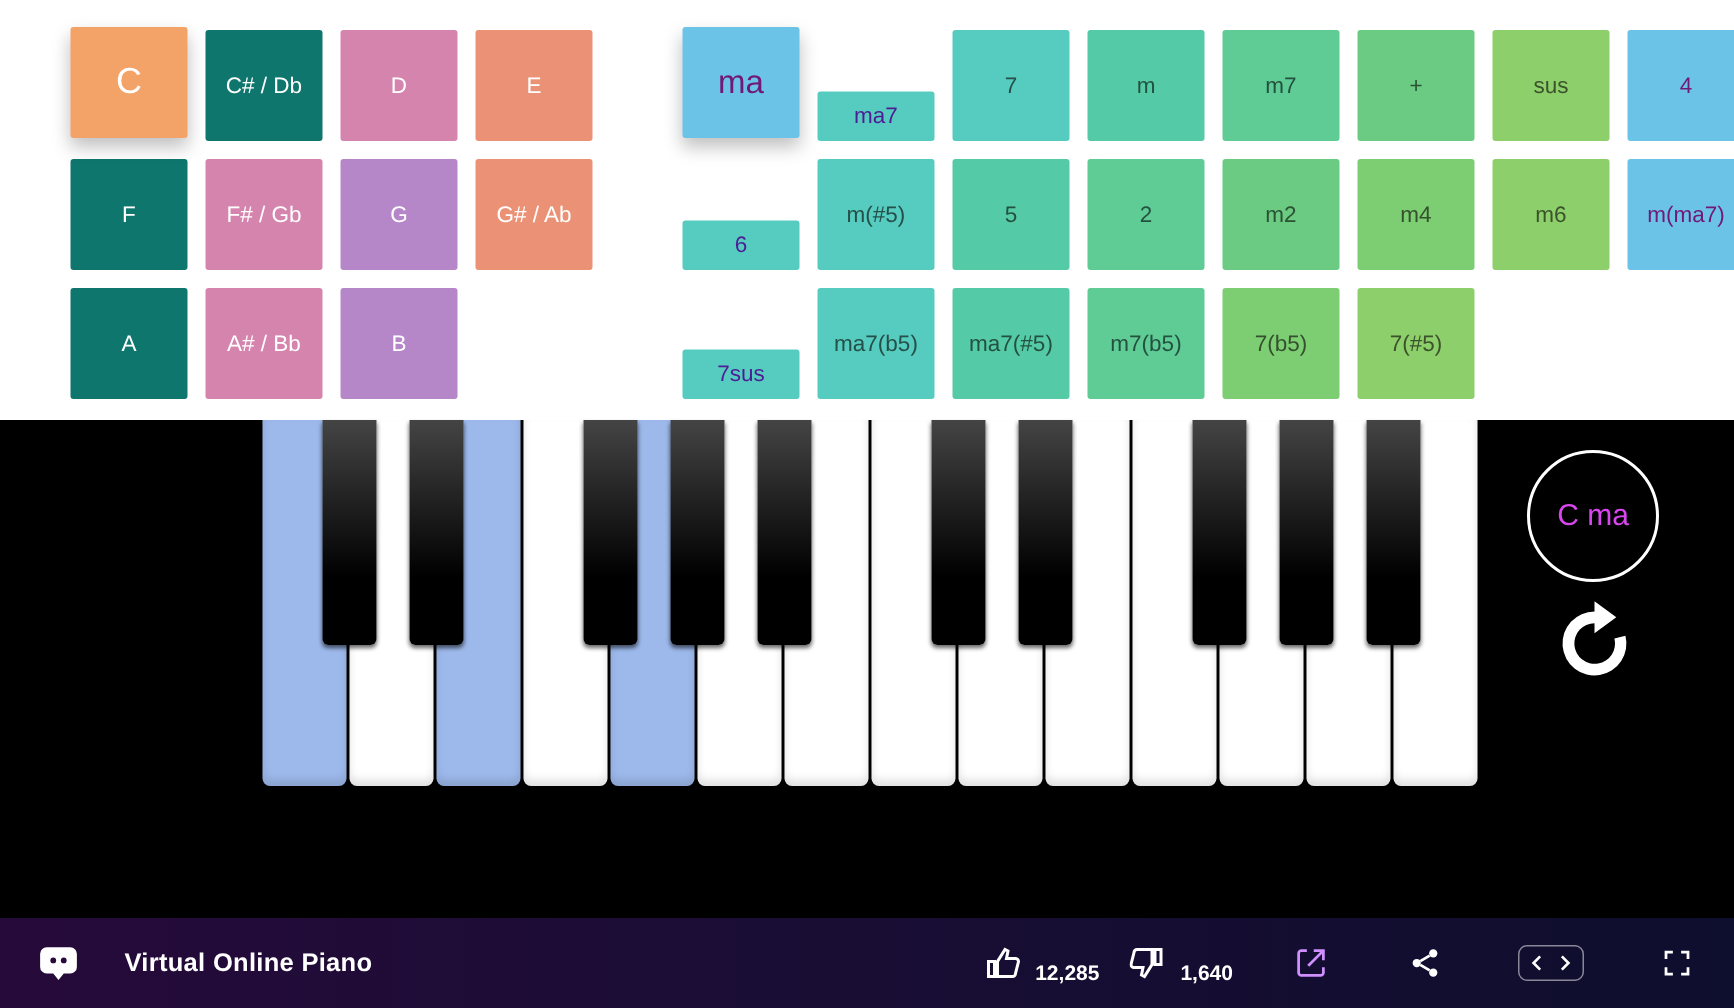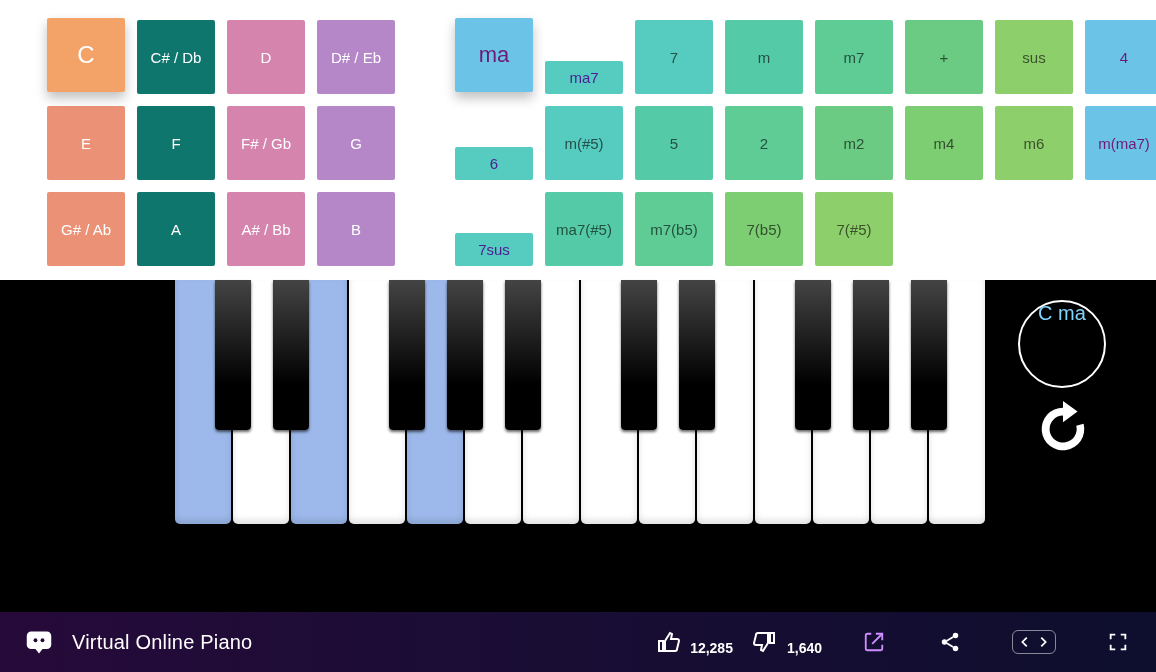--- a/index.html
+++ b/index.html
@@ -119,23 +119,23 @@
 
   .chord-badge {
     position: absolute;
     right: 50px;
     top: 20px;
     width: 88px;
     height: 88px;
     border: 2px solid #fff;
     border-radius: 50%;
     display: flex;
-    align-items: flex-start;
+    align-items: center;
     justify-content: center;
-    color: #7dd3fc;
+    color: #d946ef;
     font-size: 20px;
     font-weight: 500;
     cursor: pointer;
   }
   .reset-btn {
     position: absolute;
     right: 62px;
     top: 118px;
     width: 62px;
     height: 62px;
@@ -153,43 +153,43 @@
     align-items: center;
     color: #fff;
     padding: 0 24px;
     gap: 18px;
   }
   .logo-ico {
     width: 30px; height: 30px;
     display:flex; align-items:center; justify-content:center;
   }
   .title {
-    font-size: 20px;
-    font-weight: 400;
+    font-size: 17px;
+    font-weight: 700;
     letter-spacing: 0.2px;
+    margin-left: 11px;
   }
   .spacer { flex: 1; }
   .stat { display:flex; align-items:flex-end; gap:8px; font-size:14px; font-weight:600; }
   .ibtn { width:28px;height:28px;display:flex;align-items:center;justify-content:center;cursor:pointer; }
   .pill {
     display:flex;align-items:center;gap:2px;
     border:1px solid rgba(255,255,255,0.5);
     border-radius:6px;padding:3px 4px;
   }
   .pill .sq{width:16px;height:16px;display:flex;align-items:center;justify-content:center;}
 </style>
 </head>
 <body>
 
 <div class="top">
   <div class="root-grid" id="root-grid">
       <div class="tile c-root0 sel-root">C</div>
       <div class="tile c-root1">C# / Db</div>
       <div class="tile c-root2">D</div>
-      <div class="tile c-root3">D# / Eb</div>
       <div class="tile c-root0">E</div>
       <div class="tile c-root1">F</div>
       <div class="tile c-root2">F# / Gb</div>
       <div class="tile c-root3">G</div>
       <div class="tile c-root0">G# / Ab</div>
       <div class="tile c-root1">A</div>
       <div class="tile c-root2">A# / Bb</div>
       <div class="tile c-root3">B</div>
     </div>
   <div class="type-grid" id="type-grid">
@@ -203,20 +203,21 @@
       <div class="tile c-type0">4</div>
       <div class="tile c-type1">6</div>
       <div class="tile c-type2">m(#5)</div>
       <div class="tile c-type3">5</div>
       <div class="tile c-type4">2</div>
       <div class="tile c-type5">m2</div>
       <div class="tile c-type6">m4</div>
       <div class="tile c-type7">m6</div>
       <div class="tile c-type0">m(ma7)</div>
       <div class="tile c-type1">7sus</div>
+      <div class="tile c-type2">ma7(b5)</div>
       <div class="tile c-type3">ma7(#5)</div>
       <div class="tile c-type4">m7(b5)</div>
       <div class="tile c-type6">7(b5)</div>
       <div class="tile c-type7">7(#5)</div>
     </div>
 </div>
 
 <div class="piano-wrap">
   <div class="keyboard">
     <div class="white-keys" id="white-keys">

